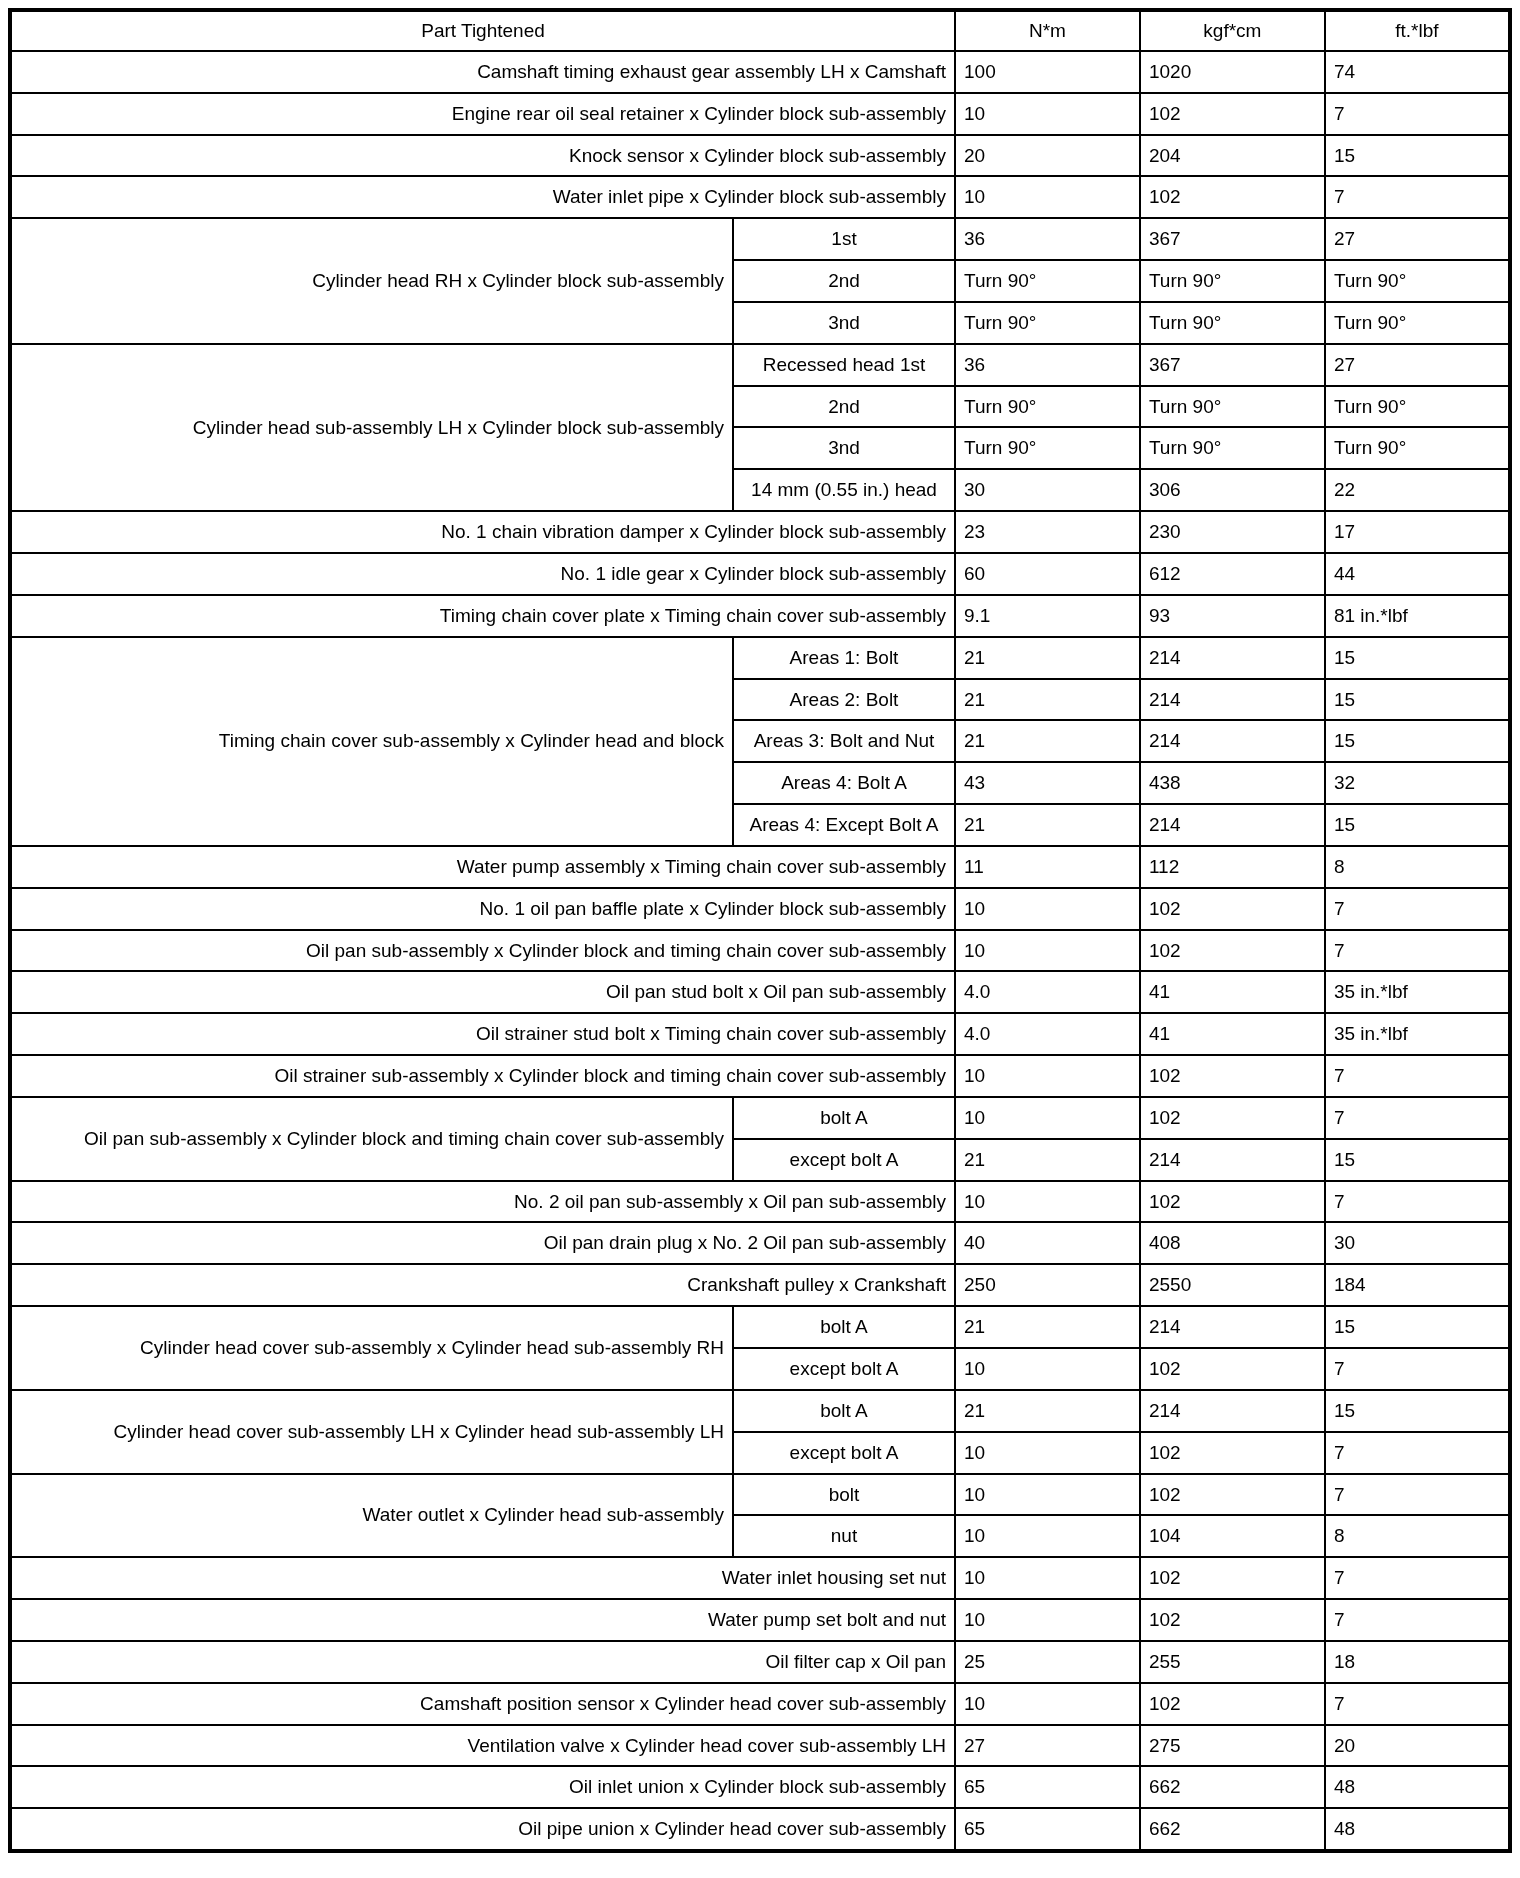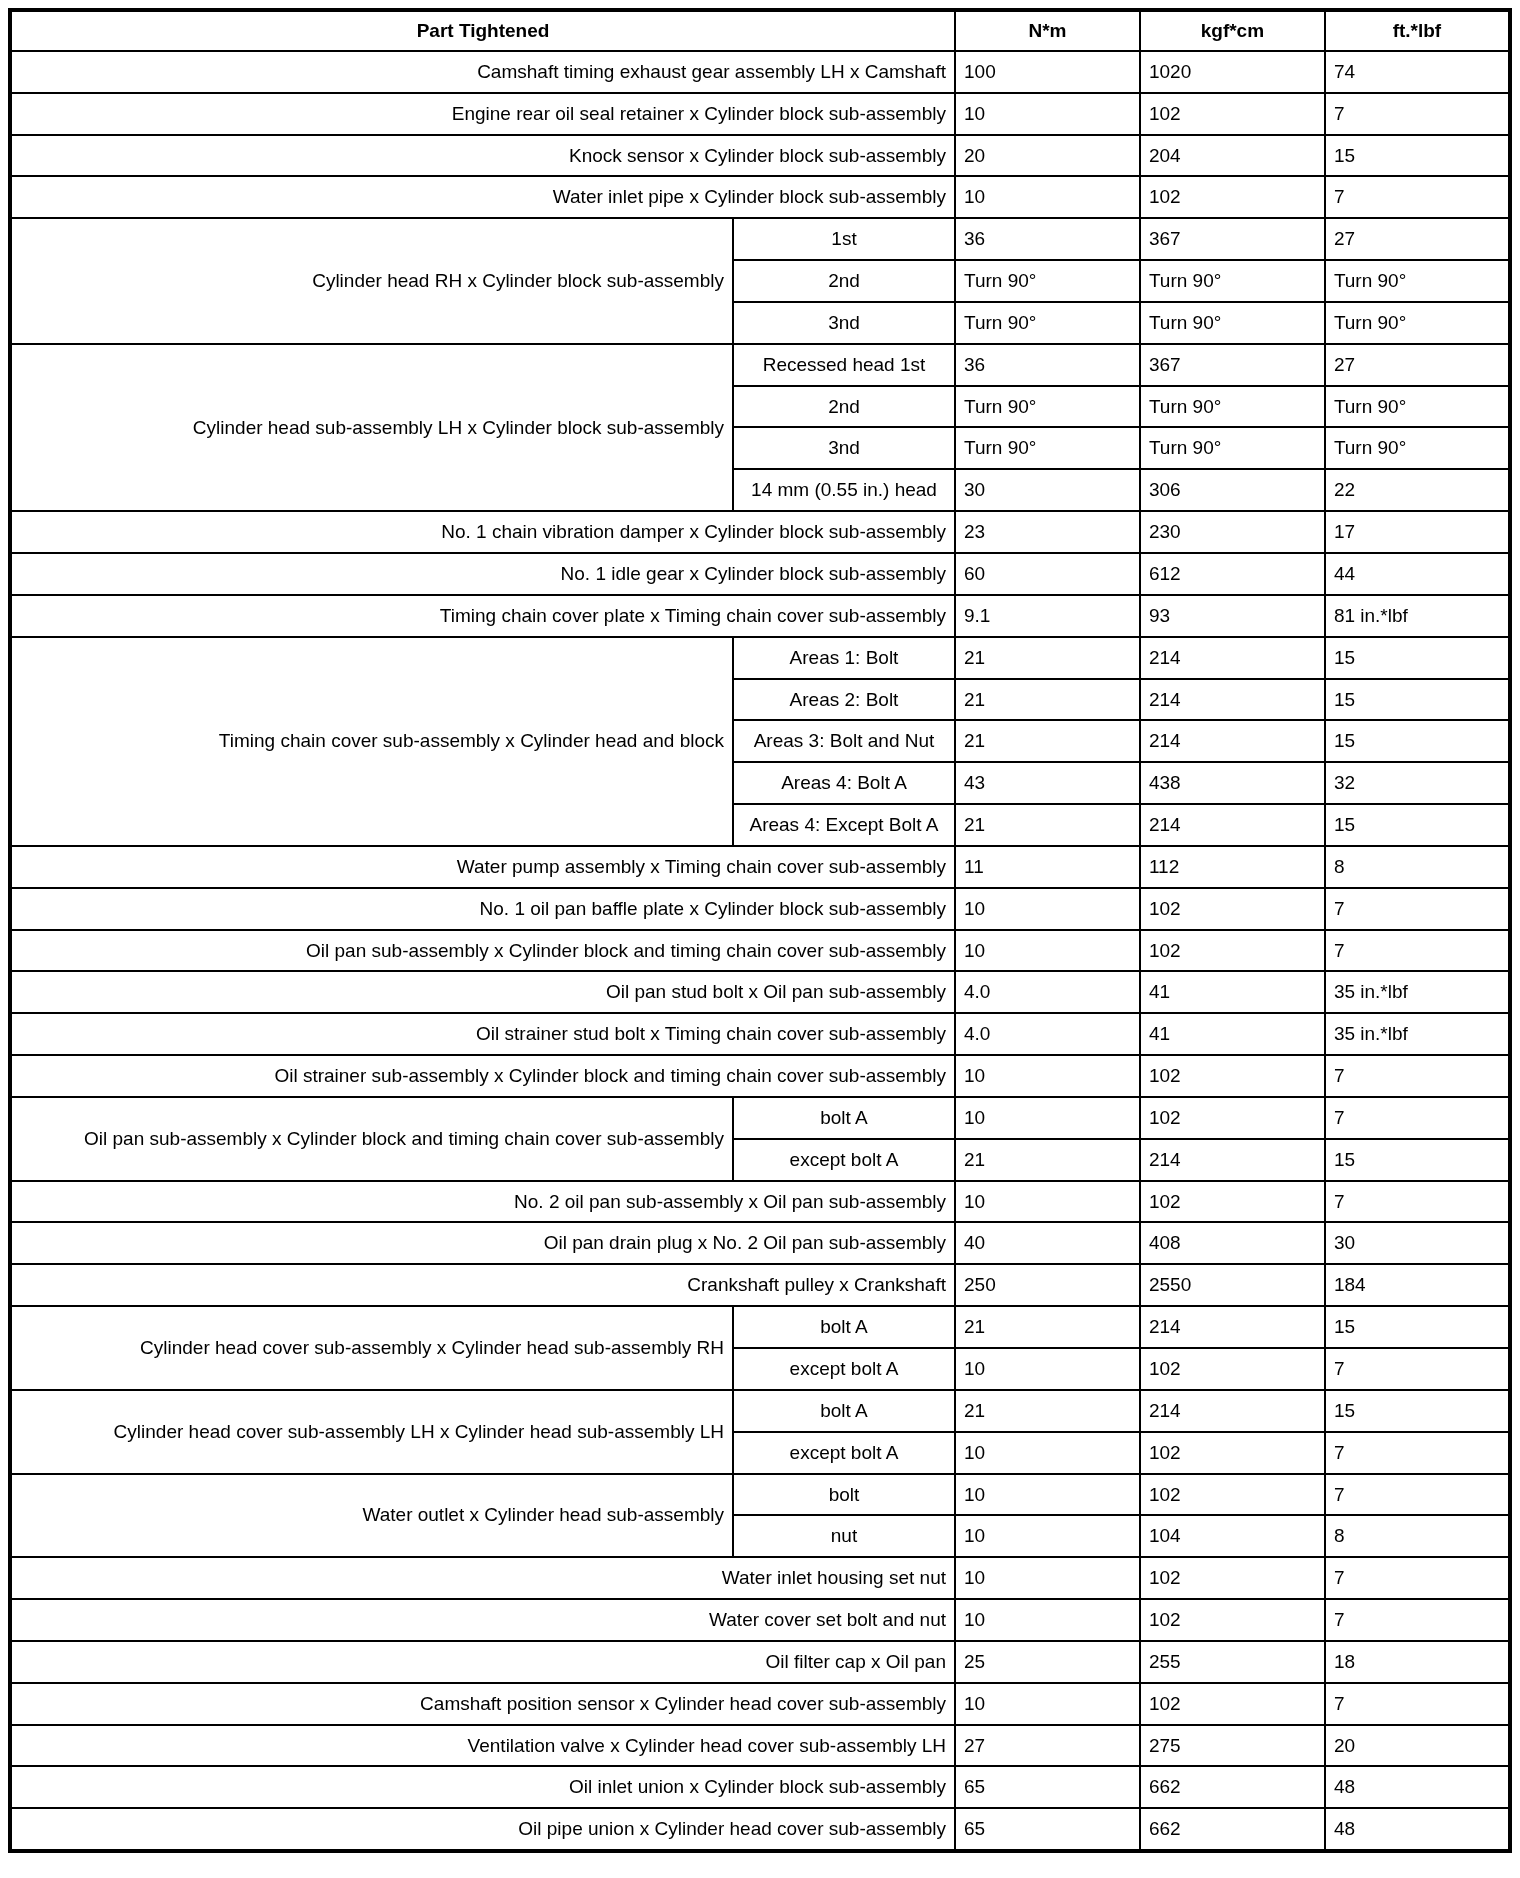--- a/index.html
+++ b/index.html
@@ -26,21 +26,21 @@
   table.torque td {
     border: 2px solid #000;
     font-size: 19px;
     line-height: 1.15;
     padding: 9px 8px;
     vertical-align: middle;
     overflow: hidden;
     word-wrap: break-word;
   }
   table.torque th {
-    font-weight: bold;
+    font-weight: normal;
     padding: 8px 4px;
   }
   td.part {
     text-align: right;
   }
   td.sub {
     text-align: center;
   }
   td.val {
     text-align: left;
@@ -297,21 +297,21 @@
           <td class="val">104</td>
           <td class="val">8</td>
         </tr>
         <tr>
           <td class="part" rowspan="1" colspan="2">Water inlet housing set nut</td>
           <td class="val">10</td>
           <td class="val">102</td>
           <td class="val">7</td>
         </tr>
         <tr>
-          <td class="part" rowspan="1" colspan="2">Water cover set bolt and nut</td>
+          <td class="part" rowspan="1" colspan="2">Water pump set bolt and nut</td>
           <td class="val">10</td>
           <td class="val">102</td>
           <td class="val">7</td>
         </tr>
         <tr>
           <td class="part" rowspan="1" colspan="2">Oil filter cap x Oil pan</td>
           <td class="val">25</td>
           <td class="val">255</td>
           <td class="val">18</td>
         </tr>

